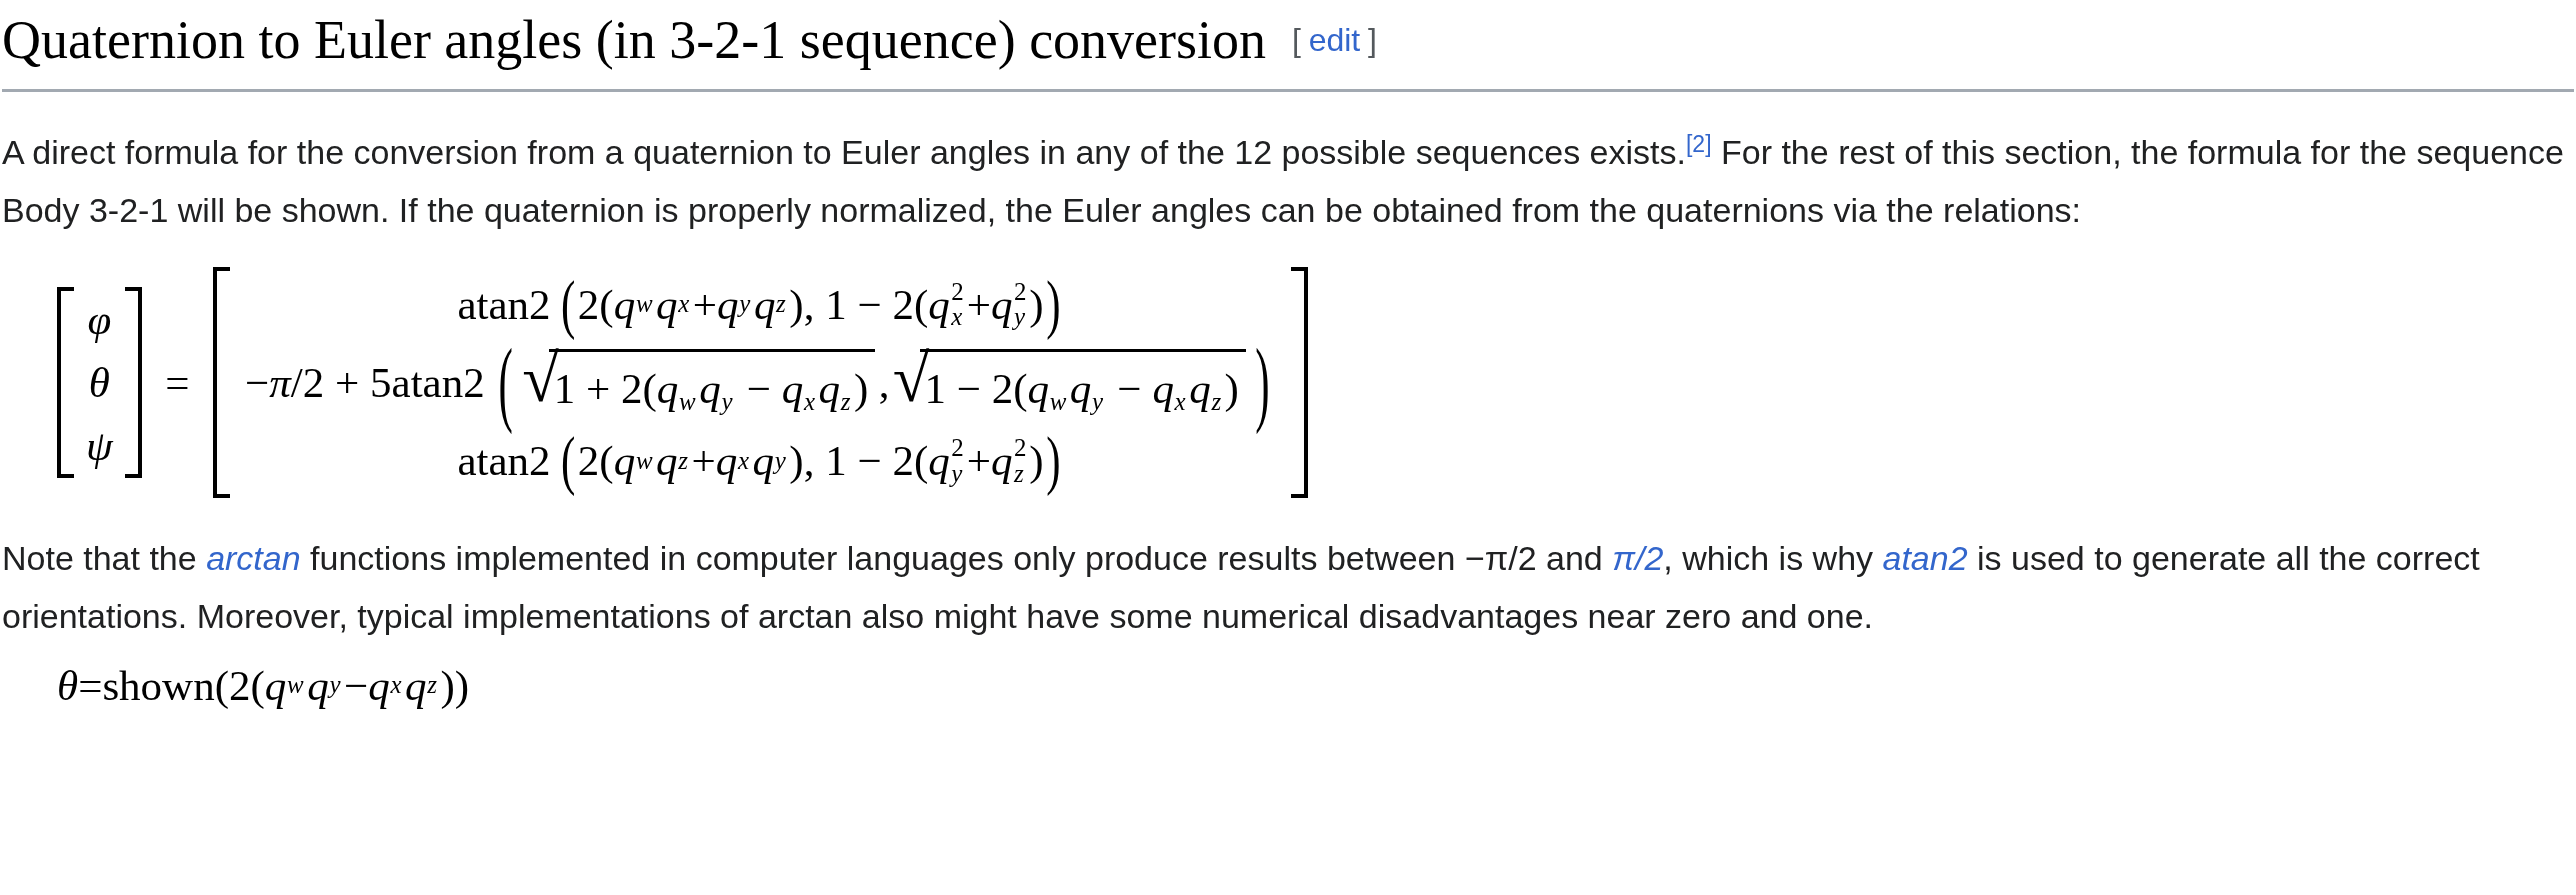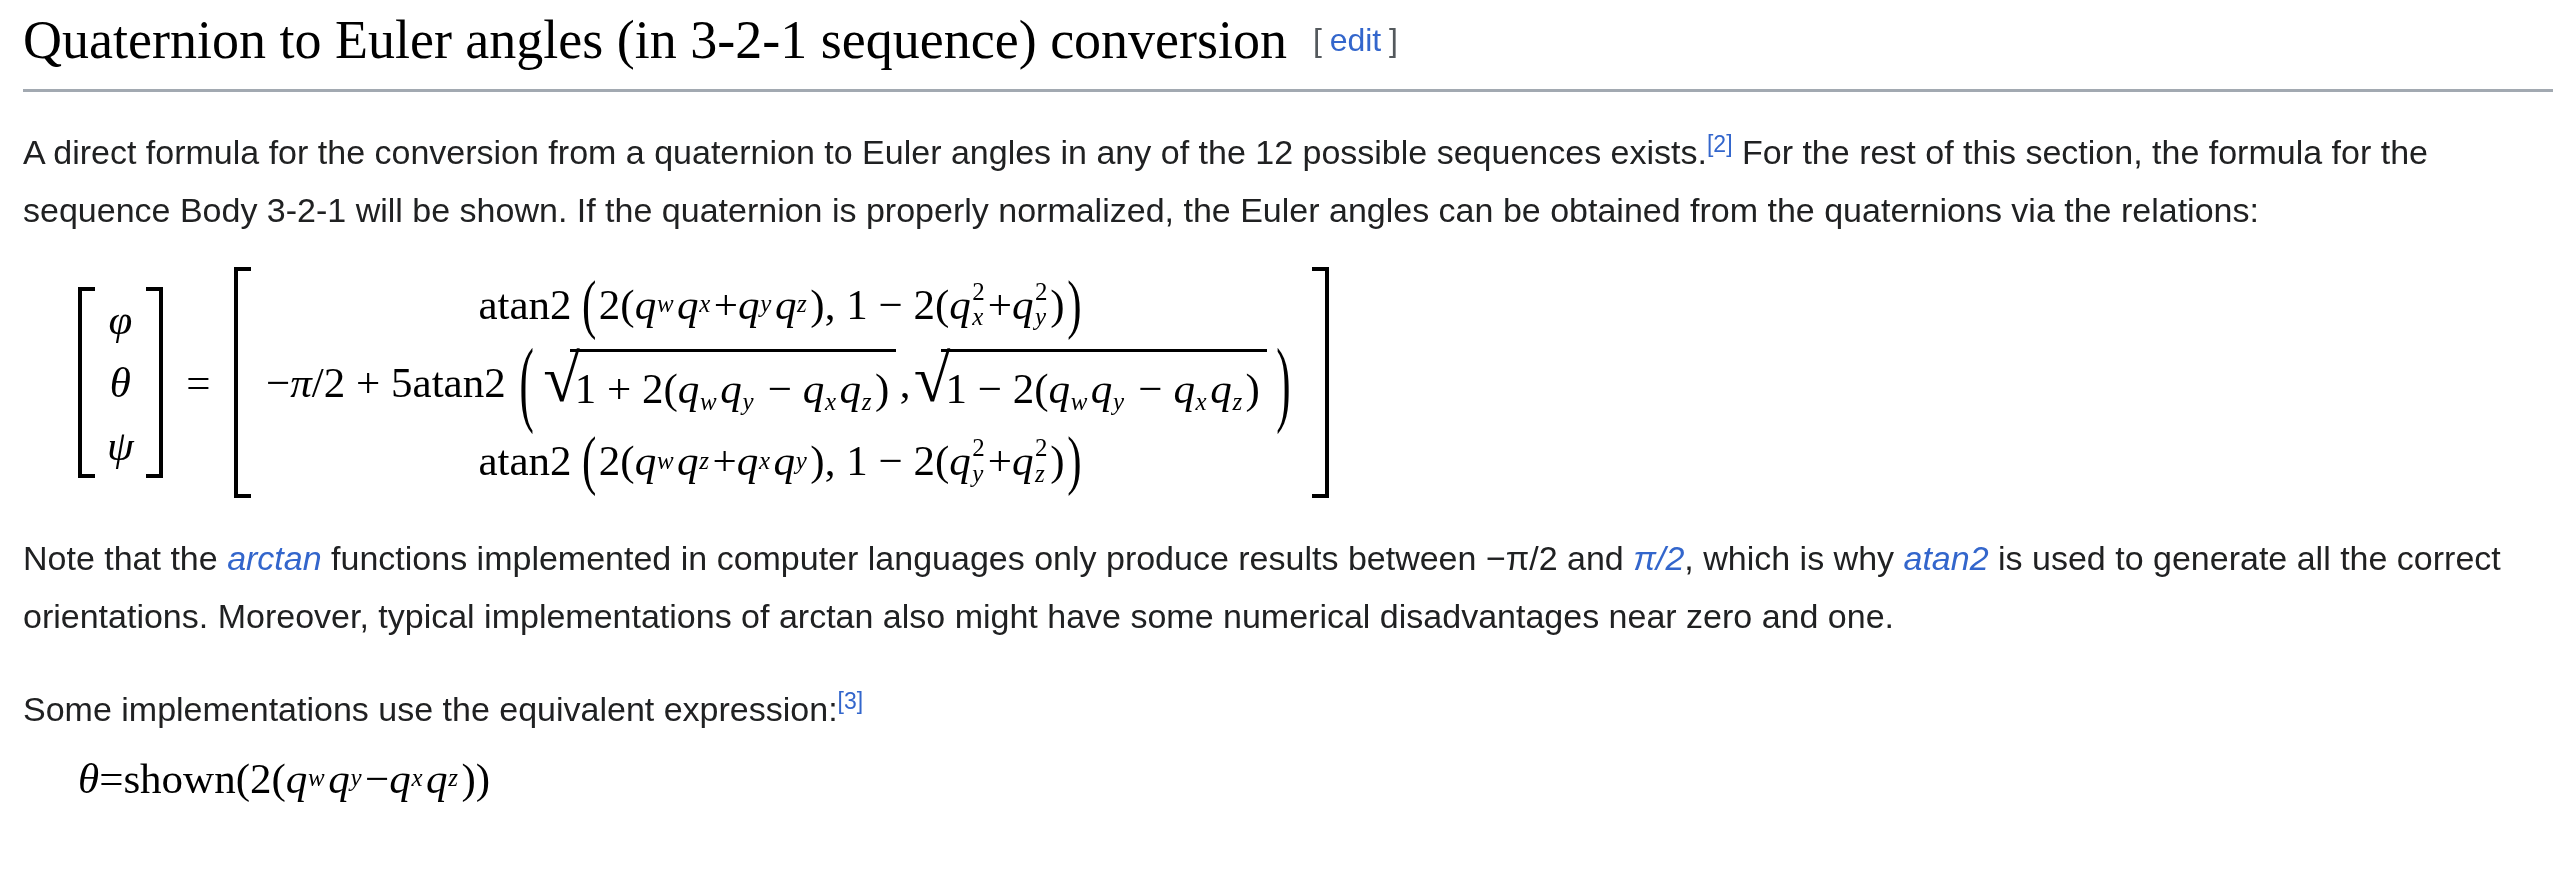--- a/index.html
+++ b/index.html
@@ -1,21 +1,21 @@
 <!DOCTYPE html>
 <html style="font-size:12.2px"><head>
 <meta charset="utf-8">
 <style>
   html,body{margin:0;padding:0;}
   body{
     width:2576px;height:895px;overflow:hidden;background:#ffffff;
     font-family:"Liberation Sans","DejaVu Sans",sans-serif;
     font-size:34px;color:#202122;
   }
-  .content{padding:0 23px;}
+  .content{padding:0 2px;}
 
   
   h2.section{
     font-family:"Liberation Serif","DejaVu Serif",serif;
     font-weight:400;font-size:54px;line-height:1.05;color:#000000;
     margin:0;padding:12.2px 0 20px;border-bottom:3.1px solid #a2a9b1;
   }
   .editsection{font-family:"Liberation Sans",sans-serif;font-size:32px;color:#54595d;margin-left:26px;white-space:nowrap;vertical-align:7.7px;}
   .editsection .editlink{color:#3366cc;text-decoration:none;cursor:pointer;margin:0 7.7px;}
 
@@ -164,21 +164,20 @@
             <span class="tplain">)</span>
             <span class="bigp">)</span>
           </span>
       </span>
       <span class="mb r"></span>
     </span>
   </div>
 
   <p class="body" id="para-note"><span>Note that the </span><a class="wlink">arctan</a><span> functions implemented in computer languages only produce results between −π/2 and </span><a class="wlink">π/2</a><span>, which is why </span><a class="wlink">atan2</a><span> is used to generate all the correct orientations. Moreover, typical implementations of arctan also might have some numerical disadvantages near zero and one.</span></p>
 
-  <p class="body" id="para-some"><span>Some implementations use the equivalent expression:</span><sup class="ref"><a>[3]</a></sup></p>
 
   <div class="mathblock" id="math2">
     <span class="mrow">
         <span class="tvar">θ</span>
         <span class="tplain"> = </span>
         <span class="top">shown</span>
         <span class="tplain">(2(</span>
         <span class="tvar">q</span>
         <span class="tsub">w</span>
         <span class="tvar">q</span>

